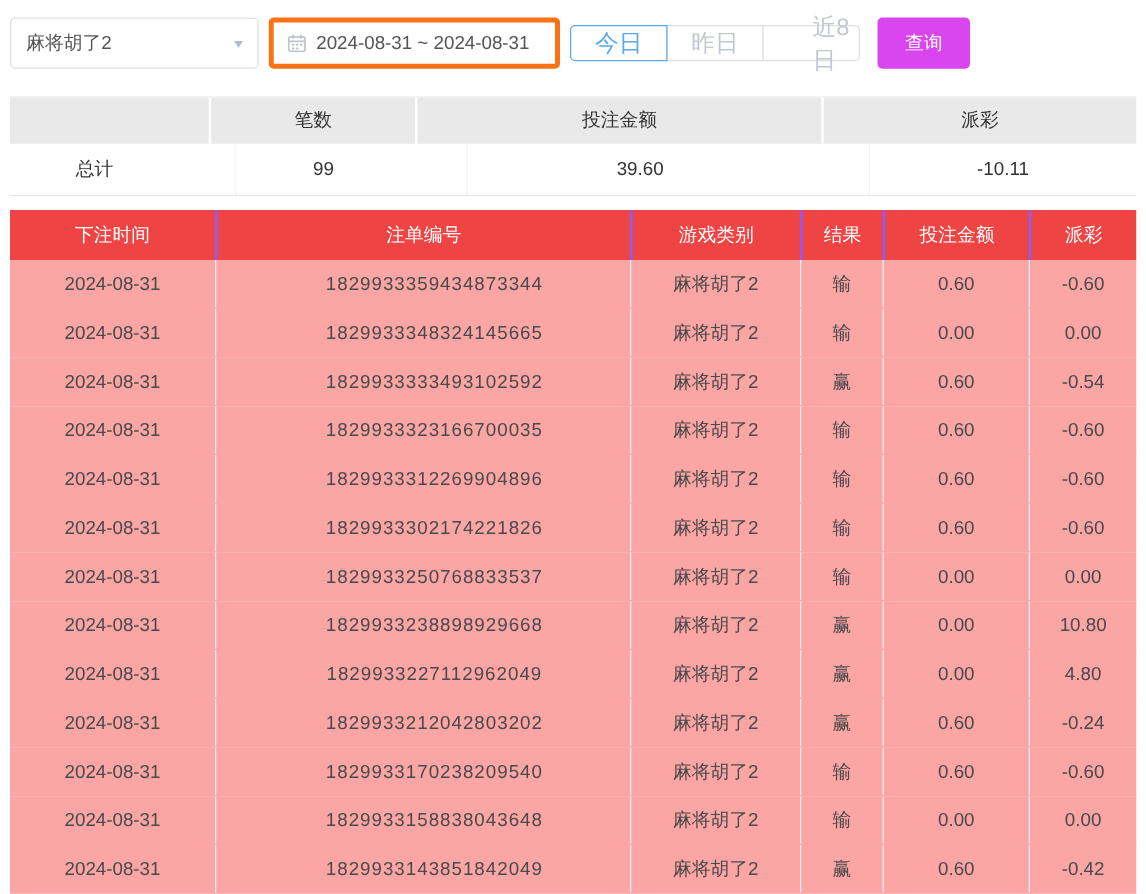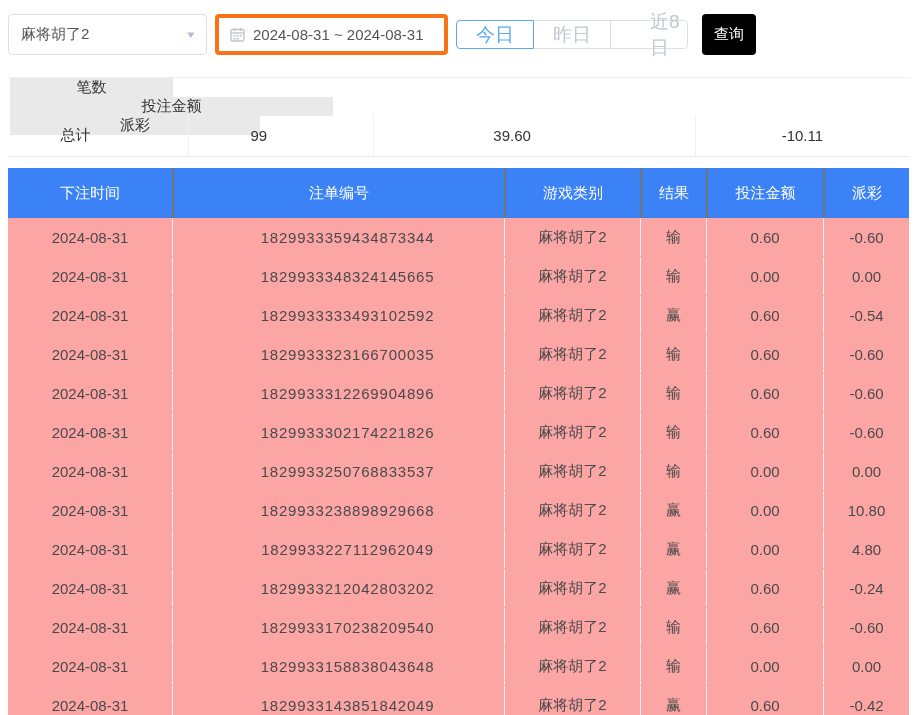--- a/index.html
+++ b/index.html
@@ -26,47 +26,47 @@
   .group-btn {
     width:78px; height:29px; box-sizing:border-box; background:#fff;
     border:1px solid #dcdfe6; color:#c3c7cf; font-size:19px;
     display:flex; align-items:center; justify-content:center; cursor:pointer;
   }
   .group-btn + .group-btn { margin-left:-1px; }
   .group-btn:first-child { border-radius:4px 0 0 4px; }
   .group-btn:last-child { border-radius:0 4px 4px 0;padding-left:39px; }
   .group-btn.active { border-color:#5da9e9; color:#5da9e9; position:relative; z-index:1; }
   .search-btn {
-    margin-left:14px; width:54px; height:41px; background:#000000; color:#fff;
+    margin-left:14px; width:74px; height:41px; background:#d946ef; color:#fff;
     border:none; border-radius:4px; font-size:15px; cursor:pointer;
     display:flex; align-items:center; justify-content:center;
   }
   
   .summary-table { margin:22px 8px 0 8px; border-top:1px solid #f0f0f0; }
-  .summary-header { display:flex; height:37px;flex-direction:column; }
+  .summary-header { display:flex; height:37px; }
   .summary-header .cell {
     background:#e9e9e9; display:flex; align-items:center; justify-content:center;
     font-size:15px; color:#333; box-sizing:border-box;
   }
   .summary-header .cell + .cell { border-left:2px solid #fff; }
   .summary-row { display:flex; height:41px; border-bottom:1px solid #e7e7e7; background:#fff;gap:45px; }
   .summary-row .cell {
     display:flex; align-items:center; justify-content:center;
     font-size:15px; color:#333; box-sizing:border-box;
   }
   .summary-row .cell + .cell { border-left:1px solid #f2f2f2; }
   .s0{width:159px;} .s1{width:165px;} .s2{width:325px;} .s3{width:252px;}
   
   .records-table { margin:11px 8px 0 8px; }
-  .records-header { display:flex; height:50px; background:#3b82f6; }
+  .records-header { display:flex; height:40px; background:#ef4444; }
   .records-header .cell {
     color:#fff; font-size:15px; display:flex; align-items:center; justify-content:center;
     box-sizing:border-box;
   }
-  .records-header .cell + .cell { border-left:2px solid #737373; }
+  .records-header .cell + .cell { border-left:2px solid #8b5cf6; }
   .record-row { display:flex; height:38px; border-bottom:1px solid #fca5a5; background:#fca5a5; }
   .record-row .cell {
     font-size:15px; color:#4a4a4a; display:flex; align-items:center; justify-content:center;
     box-sizing:border-box;
   }
   .record-row .cell + .cell { border-left:1px solid #ebeef5; }
   .c0{width:164px;} .c1{width:332px;} .c2{width:136px;} .c3{width:66px;} .c4{width:117px;} .c5{width:86px;}
   .num { letter-spacing:0.8px;padding-left:18px; }
   .neg { color:#f25f5f; }
 </style>

